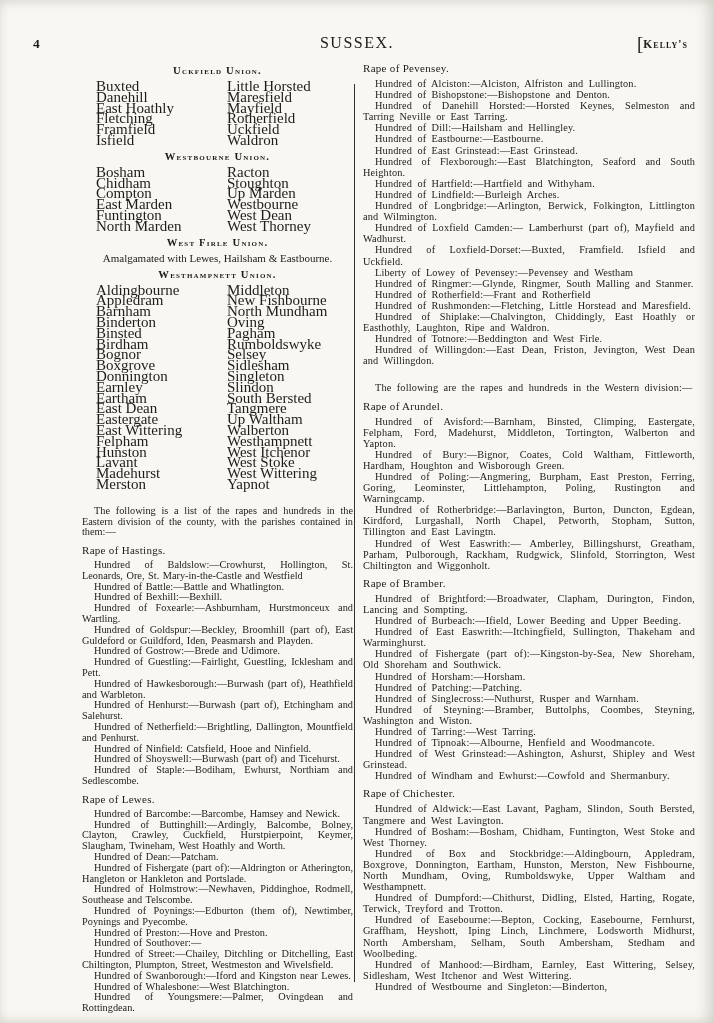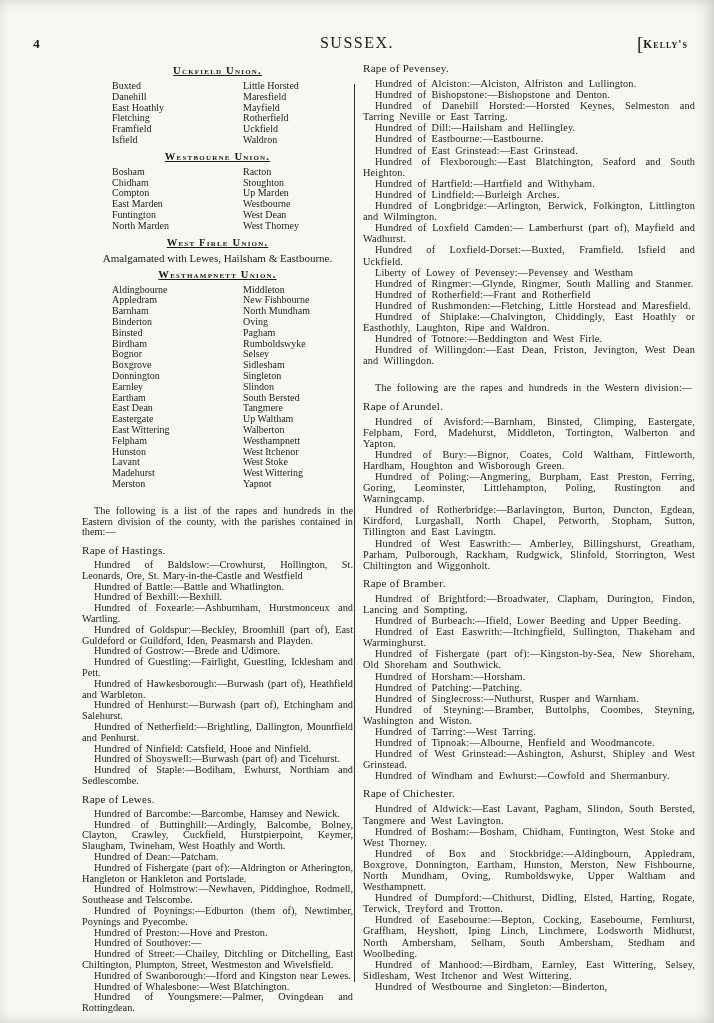--- a/index.html
+++ b/index.html
@@ -13,23 +13,23 @@
     overflow:hidden;
   }
   .hdr-num{position:absolute;left:33px;top:36px;font-size:13.5px;font-weight:bold;}
   .hdr-title{position:absolute;left:0;right:0;top:34px;text-align:center;font-size:16px;letter-spacing:1.5px;}
   .hdr-right{position:absolute;right:26px;top:33px;font-size:11.5px;font-variant:small-caps;letter-spacing:1px;font-weight:bold;}
   .hdr-right .bracket{font-size:19px;font-weight:normal;vertical-align:-2px;letter-spacing:0;}
   .divider{position:absolute;left:354px;top:84px;width:1px;height:898px;background:#33312d;}
   .col{position:absolute;top:60px;}
   .col-left{left:82px;width:271px;}
   .col-right{left:363px;width:332px;top:56px;}
-  .union-head{text-align:center;font-variant:small-caps;font-weight:bold;letter-spacing:1.2px;font-size:10.6px;line-height:12px;margin:5px 0 4px;text-decoration:underline;}
+  .union-head{text-align:center;font-variant:small-caps;font-weight:bold;letter-spacing:1.2px;font-size:10.6px;line-height:12px;margin:5px 0 4px;}
   .union-note{text-align:center;font-size:11px;line-height:11px;margin:0 0 2px;}
-  .plist{margin-left:30px;display:grid;grid-template-columns:131px 1fr;font-size:10px;line-height:10.8px;}
+  .plist{margin-left:14px;display:grid;grid-template-columns:131px 1fr;font-size:15px;line-height:10.8px;}
   .plist span{white-space:nowrap;}
   .rape-head{text-align:left;font-size:11px;line-height:12px;margin:6px 0 4px;letter-spacing:.3px;}
   .entry,.intro{font-size:10.3px;line-height:10.8px;text-align:justify;text-indent:12px;word-spacing:1px;margin:0;}
   .intro{margin-top:16px;}
   .col-right .entry,.col-right .intro{word-spacing:2.6px;line-height:11.1px;letter-spacing:.15px;}
 </style>
 </head>
 <body>
 
 <div class="page">

